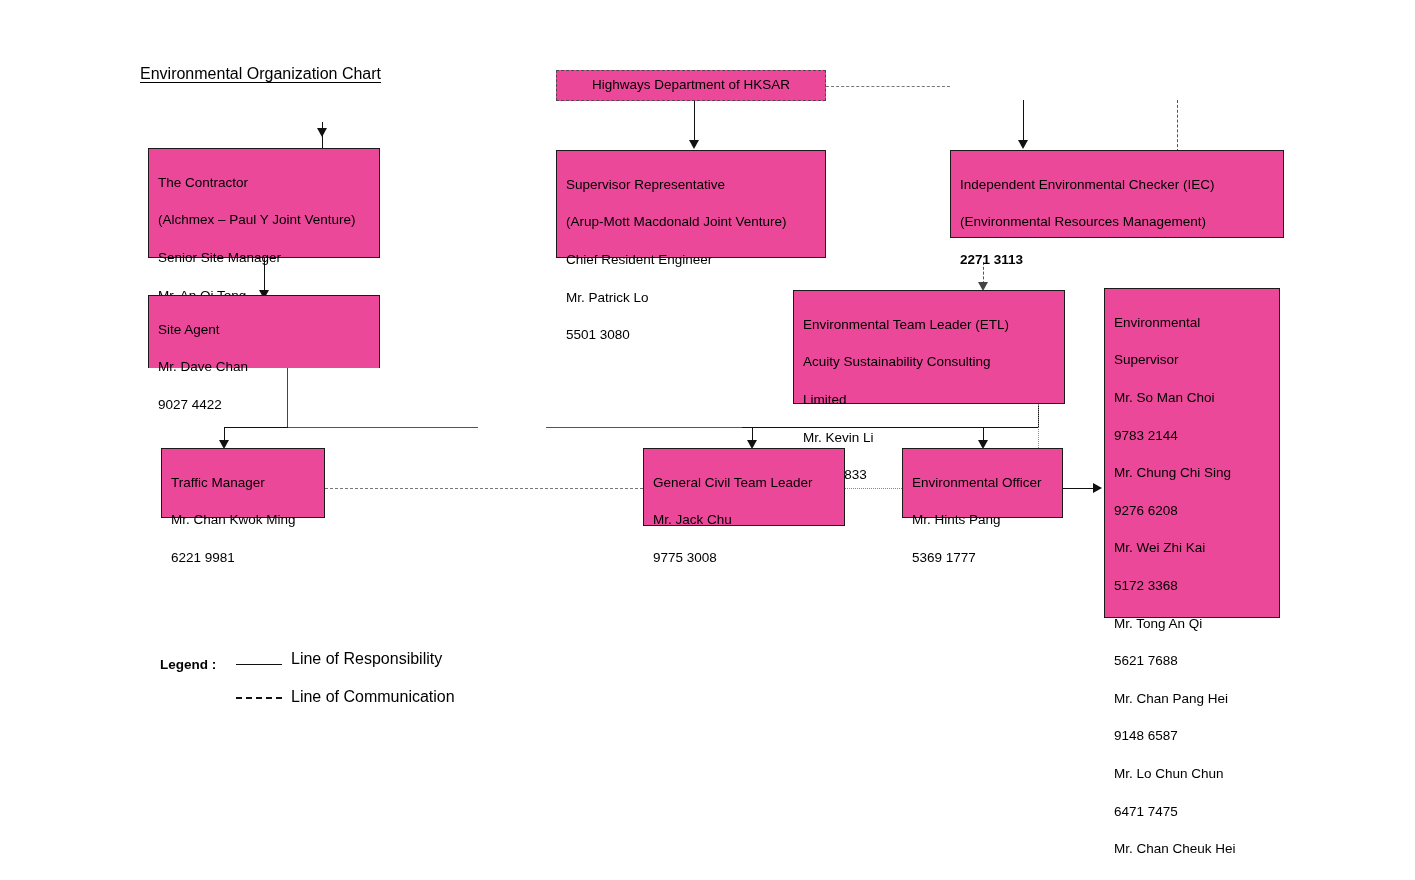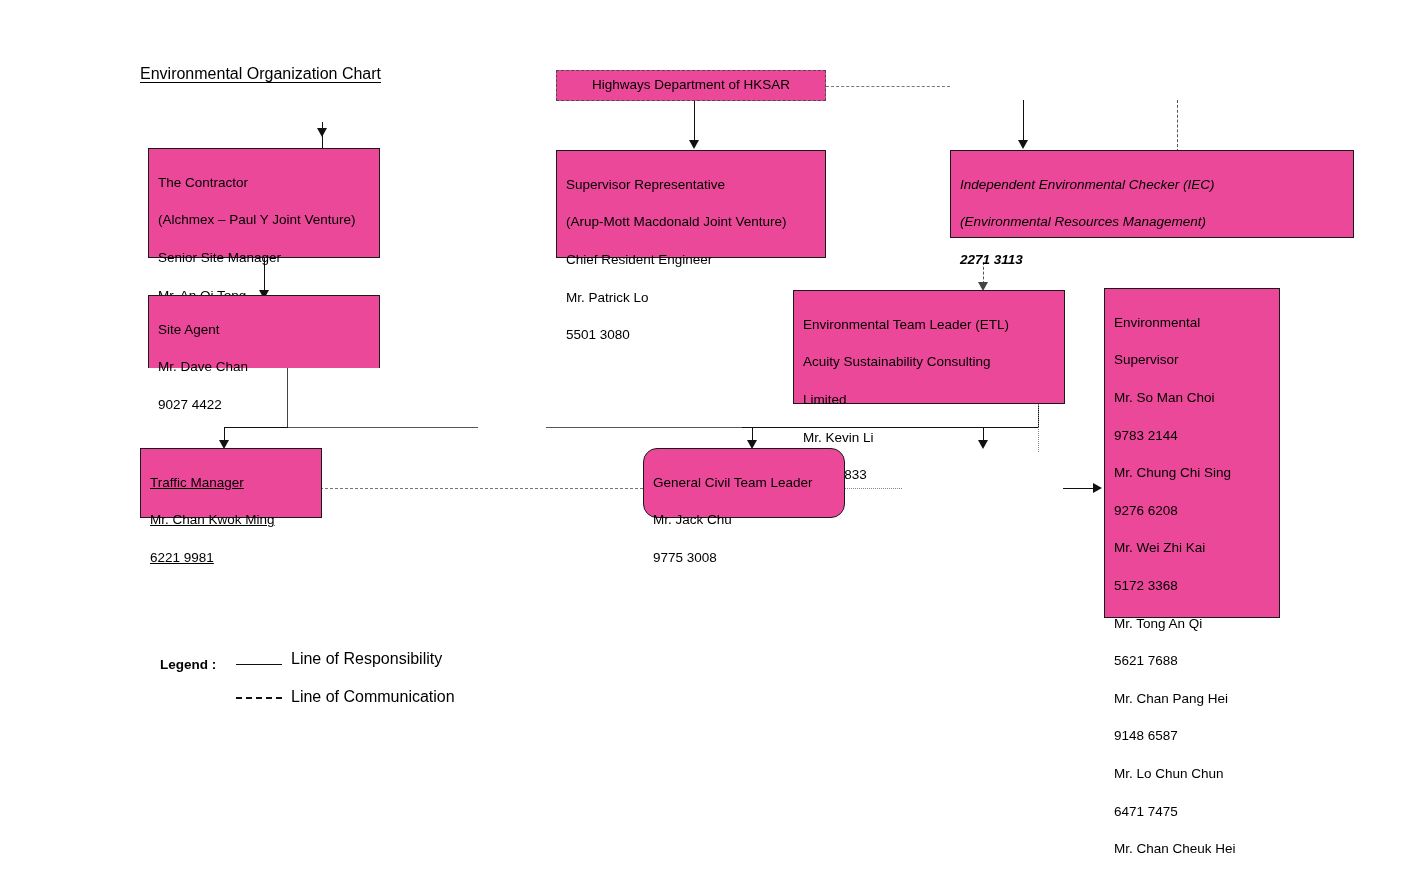--- a/index.html
+++ b/index.html
@@ -226,21 +226,21 @@
   </div>
 
   <div class="node" style="left:556px; top:150px; width:270px; height:108px;">
     <span class="line">Supervisor Representative</span>
     <span class="line">(Arup-Mott Macdonald Joint Venture)</span>
     <span class="line">Chief Resident Engineer</span>
     <span class="line">Mr. Patrick Lo</span>
     <span class="line">5501 3080</span>
   </div>
 
-  <div class="node" style="left:950px; top:150px; width:404px; height:88px;font-style:italic;">
+  <div class="node" style="left:950px; top:150px; width:334px; height:88px;">
     <span class="line">Independent Environmental Checker (IEC)</span>
     <span class="line">(Environmental Resources Management)</span>
     <span class="line bold">2271 3113</span>
   </div>
 
   <div class="node openbottom" style="left:148px; top:295px; width:232px; height:73px;">
     <span class="line">Site Agent</span>
     <span class="line">Mr. Dave Chan</span>
     <span class="line">9027 4422</span>
   </div>
@@ -265,32 +265,37 @@
     <span class="line">Mr. Tong An Qi</span>
     <span class="line">5621 7688</span>
     <span class="line">Mr. Chan Pang Hei</span>
     <span class="line">9148 6587</span>
     <span class="line">Mr. Lo Chun Chun</span>
     <span class="line">6471 7475</span>
     <span class="line">Mr. Chan Cheuk Hei</span>
     <span class="line">6543 5655</span>
   </div>
 
-  <div class="node" style="left:140px; top:448px; width:182px; height:70px;text-decoration:underline;">
+  <div class="node" style="left:161px; top:448px; width:164px; height:70px;">
     <span class="line">Traffic Manager</span>
     <span class="line">Mr. Chan Kwok Ming</span>
     <span class="line">6221 9981</span>
   </div>
 
-  <div class="node" style="left:643px; top:448px; width:202px; height:70px;border-radius:14px;">
+  <div class="node" style="left:643px; top:448px; width:202px; height:78px;">
     <span class="line">General Civil Team Leader</span>
     <span class="line">Mr. Jack Chu</span>
     <span class="line">9775 3008</span>
   </div>
 
+  <div class="node" style="left:902px; top:448px; width:161px; height:70px;">
+    <span class="line">Environmental Officer</span>
+    <span class="line">Mr. Hints Pang</span>
+    <span class="line">5369 1777</span>
+  </div>
 
   <div id="legend">
     <span class="legend-title">Legend :</span>
 
     <div class="legend-row" style="left:76px; top:0px;">
       <span class="swatch solid"></span>
       <span class="lbl">Line of Responsibility</span>
     </div>
 
     <div class="legend-row" style="left:76px; top:38px;">

